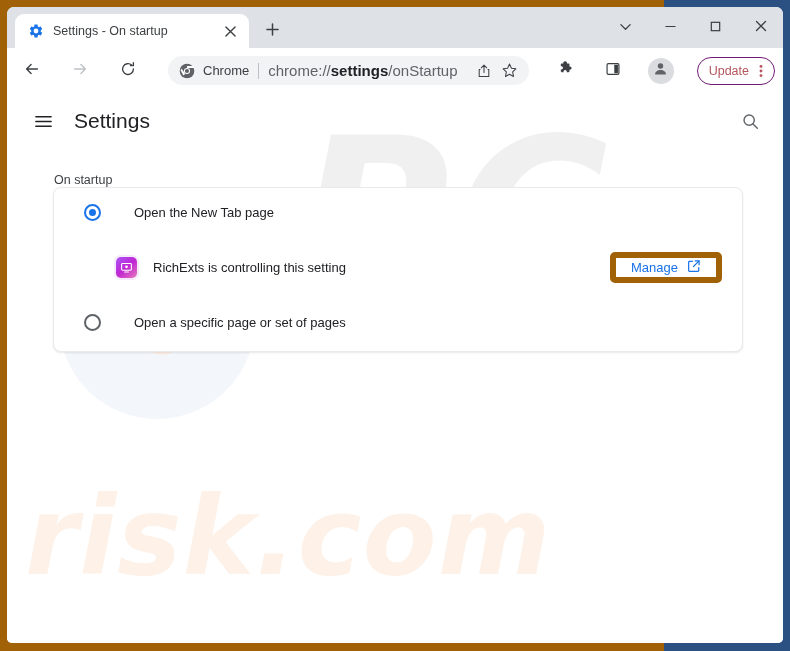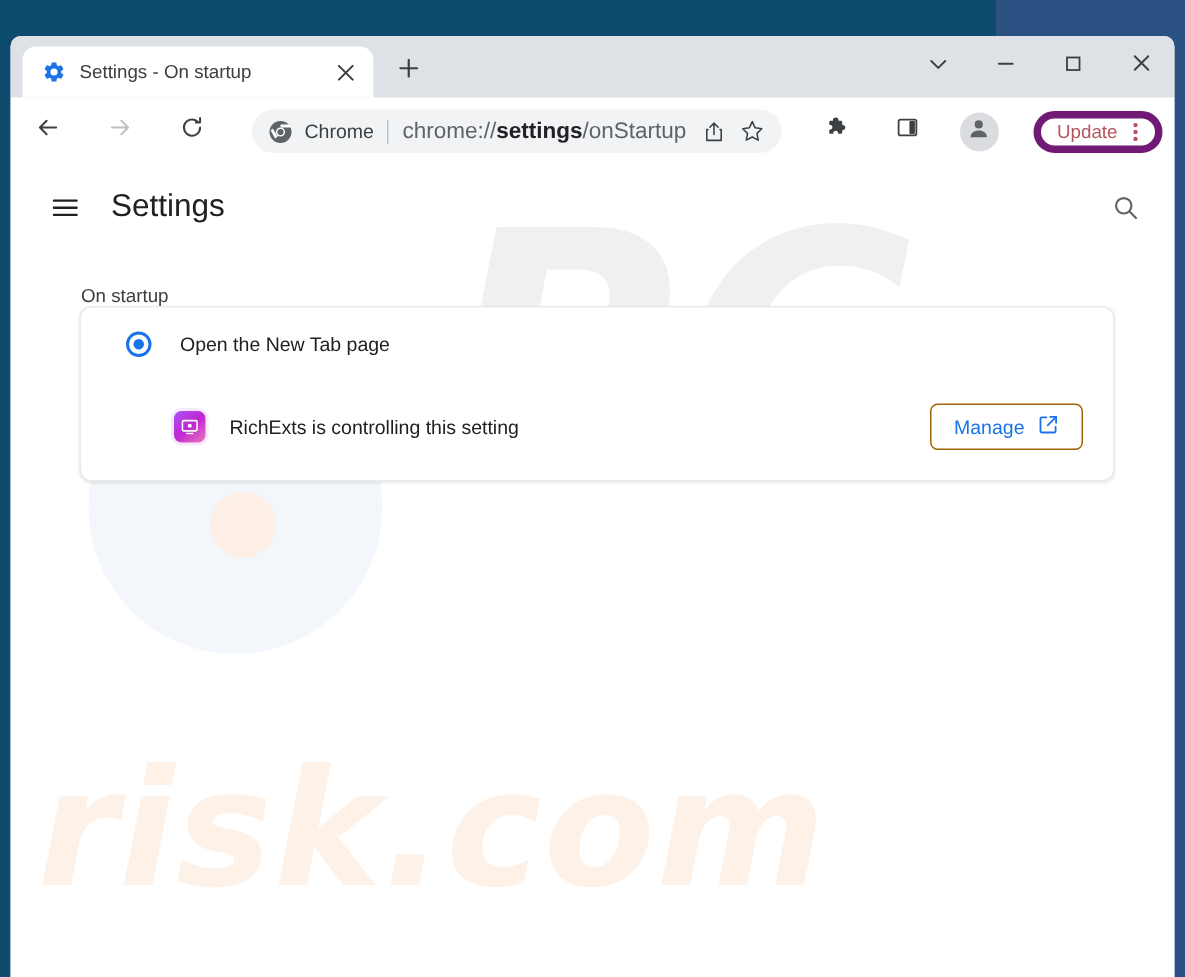--- a/index.html
+++ b/index.html
@@ -7,22 +7,22 @@
     width: 790px; height: 651px;
     font-family: "Liberation Sans", sans-serif;
     background: #2b5183;
     overflow: hidden;
   }
 
   .window-frame {
     position: absolute;
     left: 0; top: 0;
     width: 664px; height: 651px;
-    background: #0c4a6e;
-    padding: 24px 7px 8px 7px;
+    background: #a16207;
+    padding: 7px 7px 8px 7px;
   }
 
   .browser {
     position: relative;
     width: 776px; height: 636px;
     background: #ffffff;
     border-radius: 7px 7px 5px 5px;
     overflow: hidden;
     display: flex;
     flex-direction: column;
@@ -148,21 +148,21 @@
     border-radius: 50%;
     background: #dadce0;
     display: flex; align-items: center; justify-content: center;
     flex: 0 0 26px;
     margin: 0 5px 0 3px;
   }
   .update-pill {
     display: flex;
     align-items: center;
     height: 28px;
-    border: 5px solid #701a75;
+    border: 1px solid #701a75;
     border-radius: 14px;
     padding: 0 5px 0 11px;
     gap: 4px;
     flex: 0 0 auto;
     justify-content: space-between;
   }
   .update-label {
     font-size: 12.5px;
     color: #b4555d;
     white-space: nowrap;
@@ -255,21 +255,21 @@
     border: 1px solid #e8eaed;
     border-radius: 8px;
     box-shadow: 0 1px 2px rgba(60,64,67,0.12);
     padding: 0 20px;
   }
 
   .radio-row {
     display: flex;
     align-items: center;
     height: 48px;
-    gap: 19px;
+    gap: 33px;
     padding-left: 10px;
   }
   .radio {
     width: 17px; height: 17px;
     flex: 0 0 17px;
     border-radius: 50%;
     position: relative;
   }
   .radio.off { border: 2px solid #5f6368; }
   .radio.on { border: 2px solid #1a73e8; }
@@ -310,21 +310,21 @@
     margin-left: auto;
     display: flex;
     gap: 14px;
   }
   .btn-outline {
     display: flex;
     align-items: center;
     gap: 9px;
     height: 31px;
     padding: 0 15px;
-    border: 1px solid #a16207;
+    border: 6px solid #a16207;
     border-radius: 5px;
     background: #ffffff;
     font-size: 13px;
     color: #1a73e8;
     white-space: nowrap;
   }
 
   .spacer-row { height: 5px; }
 </style>
 </head>
@@ -533,20 +533,24 @@
                     <path d="M6.2 2.6 H2.8 A0.9 0.9 0 0 0 1.9 3.5 V13.2 A0.9 0.9 0 0 0 2.8 14.1 H12.5 A0.9 0.9 0 0 0 13.4 13.2 V9.8" fill="none" stroke="#1a73e8" stroke-width="1.4" stroke-linecap="round" stroke-linejoin="round"></path>
                     <path d="M9.4 2.2 H13.8 V6.6" fill="none" stroke="#1a73e8" stroke-width="1.4" stroke-linecap="round" stroke-linejoin="round"></path>
                     <path d="M13.8 2.2 L7.4 8.6" fill="none" stroke="#1a73e8" stroke-width="1.4" stroke-linecap="round"></path>
                   </svg>
                 </span>
               </span>
             </span>
           </div>
 
 
+          <div class="radio-row">
+            <span class="radio off"></span>
+            <span class="radio-label">Open a specific page or set of pages</span>
+          </div>
 
           <div class="spacer-row"></div>
         </div>
       </div>
     </div>
 
   </div>
 </div>
 
 </body></html>

